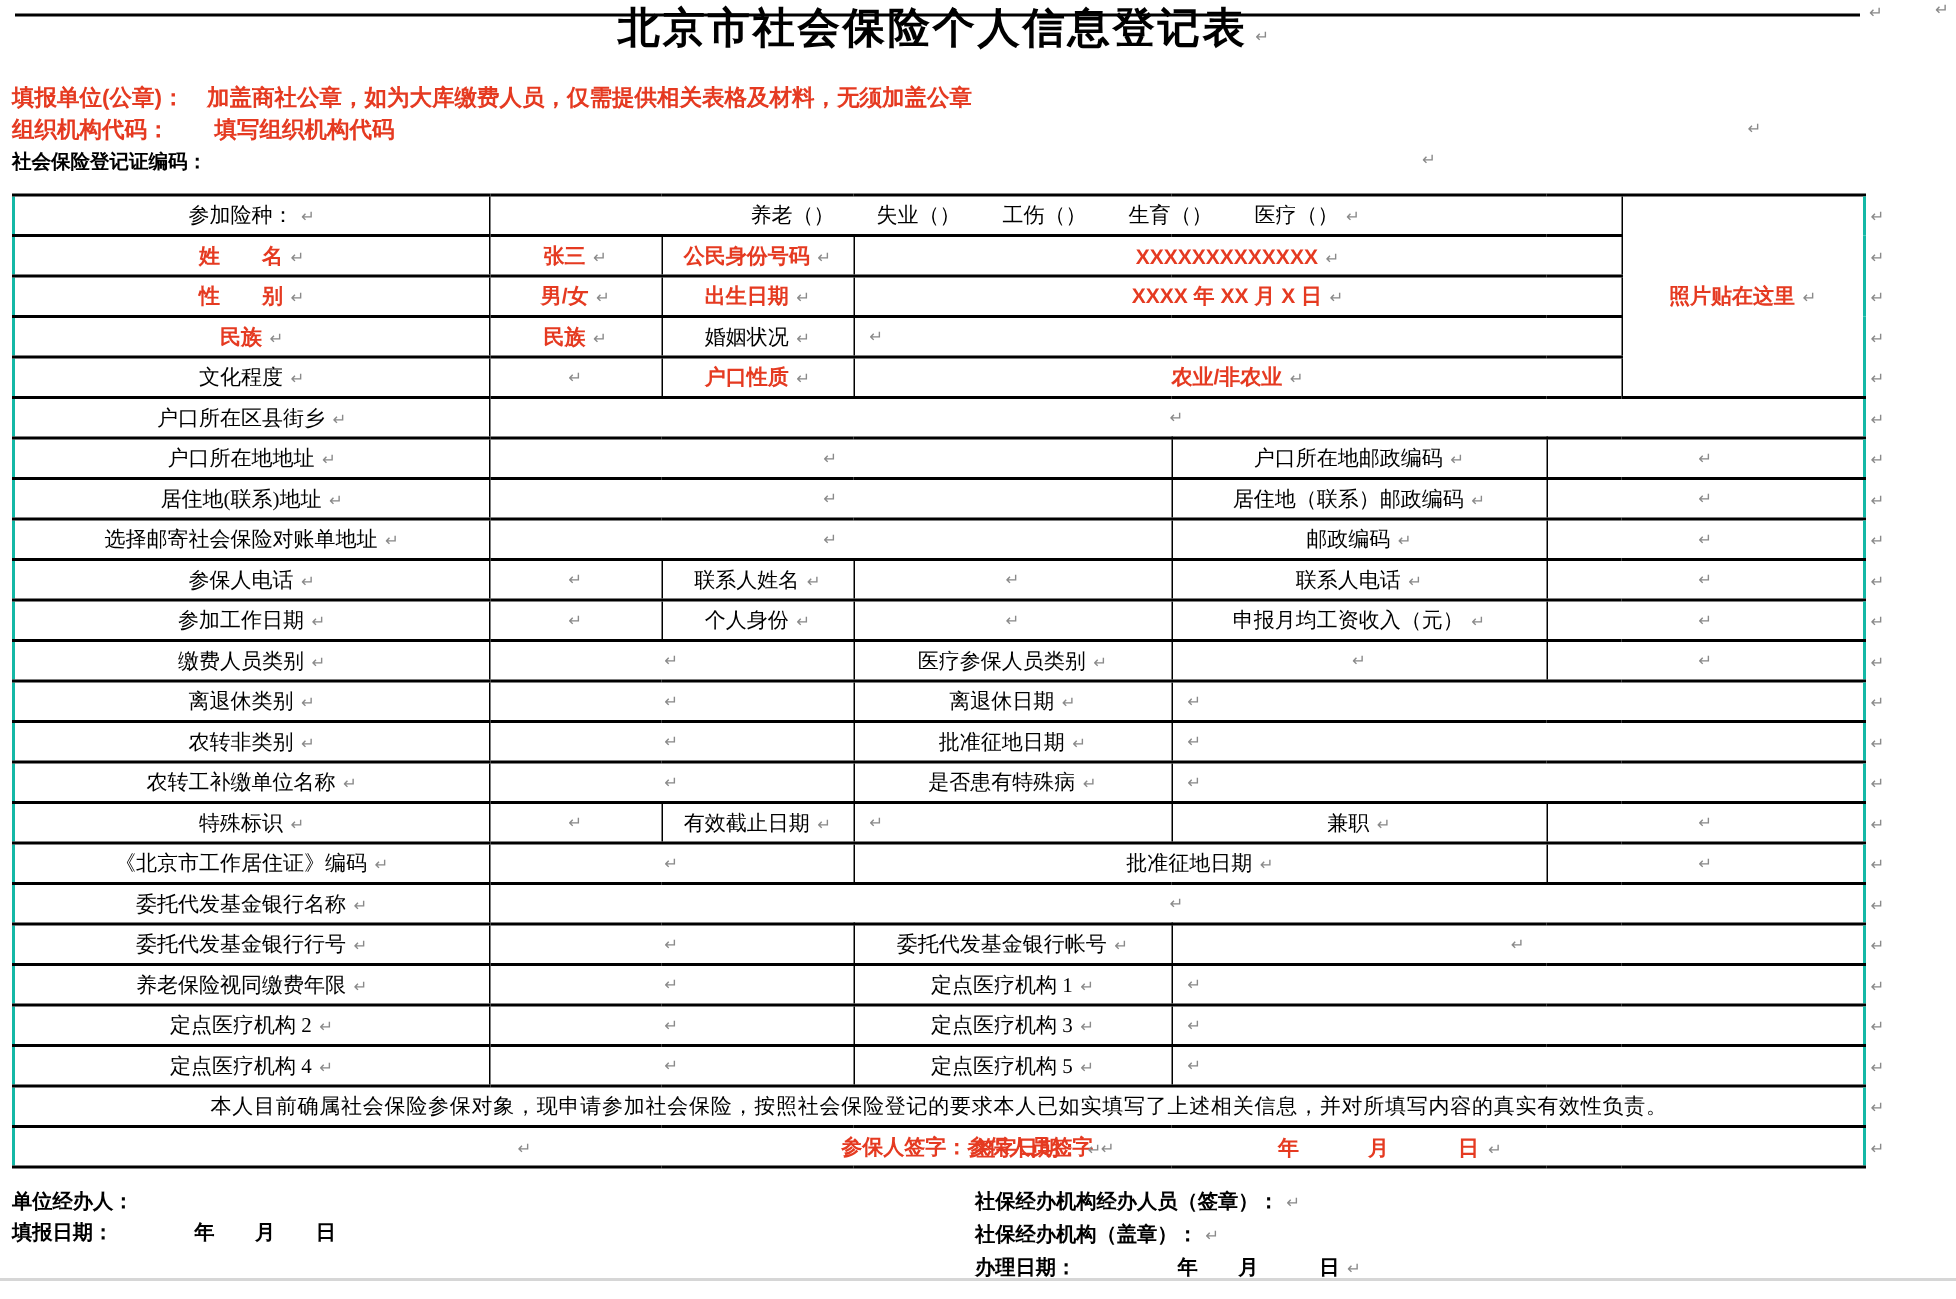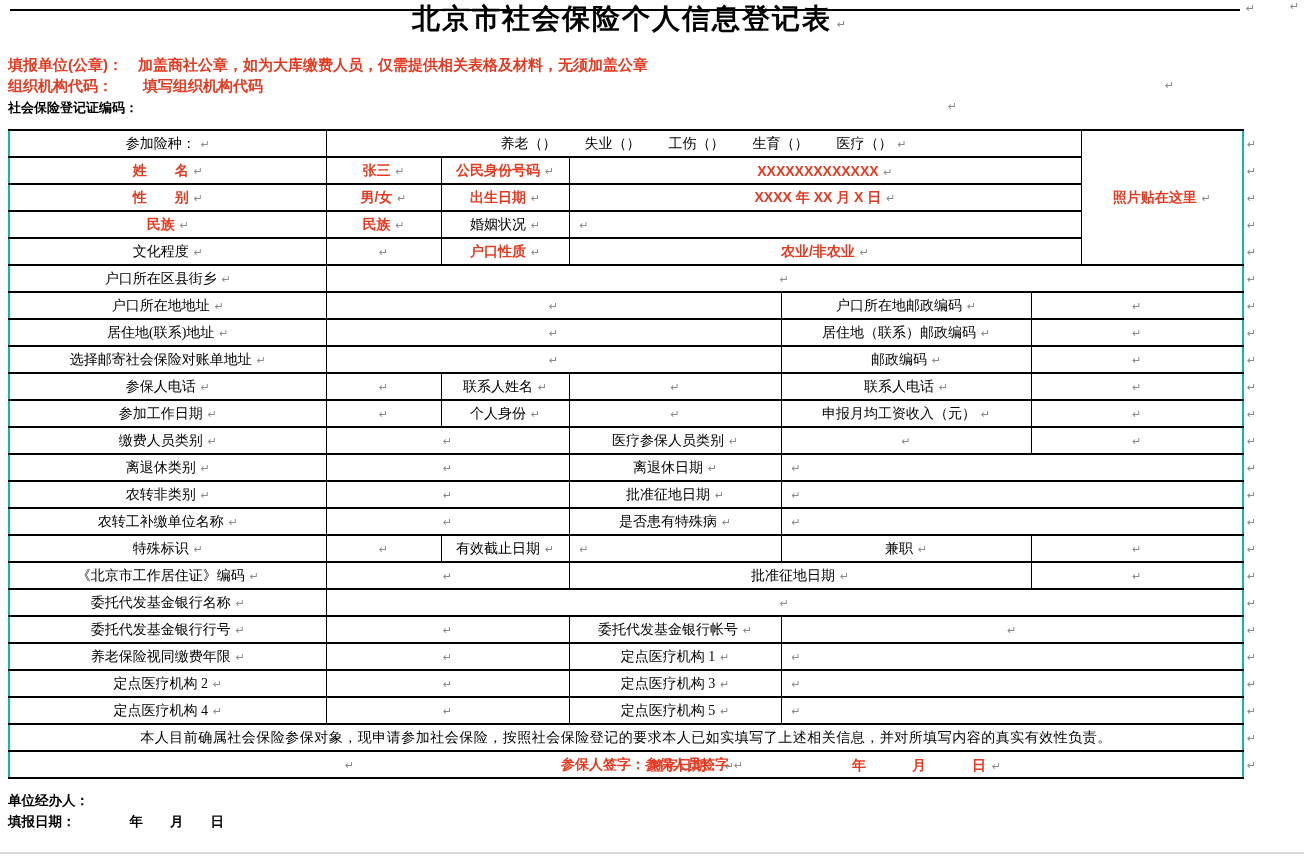--- a/index.html
+++ b/index.html
@@ -268,15 +268,20 @@
       <span>↵</span>
       <span>↵</span>
       <span>↵</span>
       <span>↵</span>
     </div>
 
   <div class="footcol fl">
     <div>单位经办人：</div>
     <div>填报日期：　　　　年　　月　　日</div>
   </div>
+  <div class="footcol fr">
+    <div class="pil">社保经办机构经办人员（签章）：</div>
+    <div class="pil">社保经办机构（盖章）：</div>
+    <div class="pil">办理日期：　　　　　年　　月　　　日</div>
+  </div>
 
   <div class="bottomline"></div>
 </div>
 
 </body></html>

